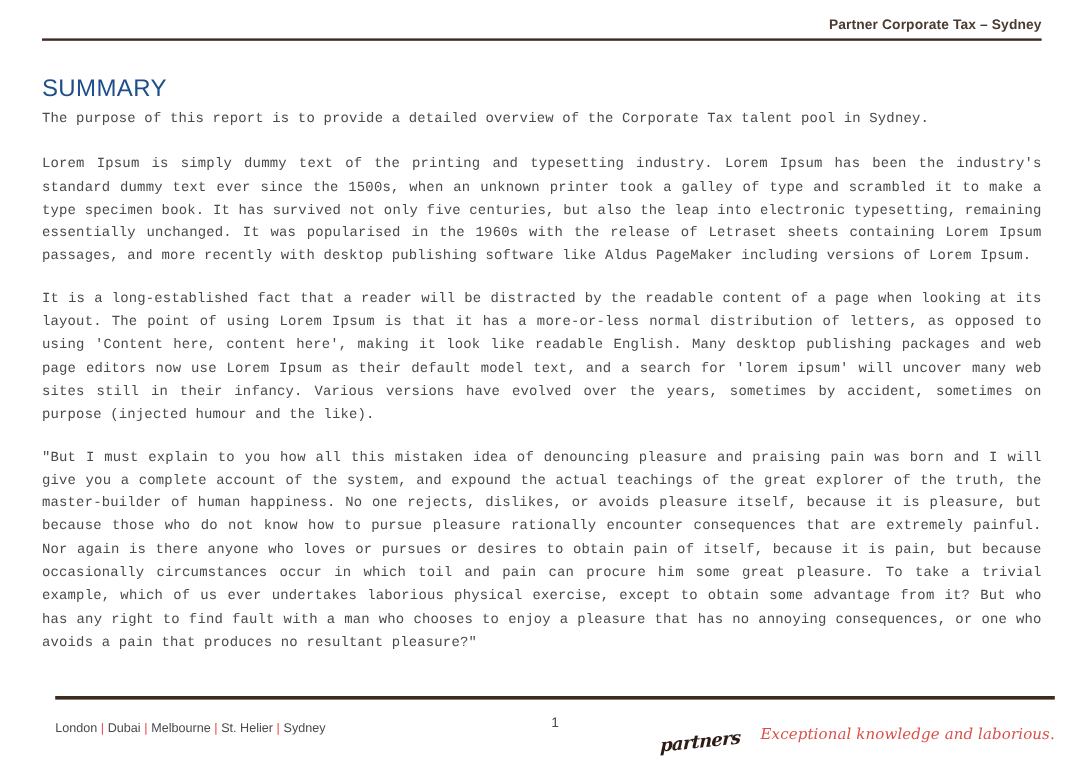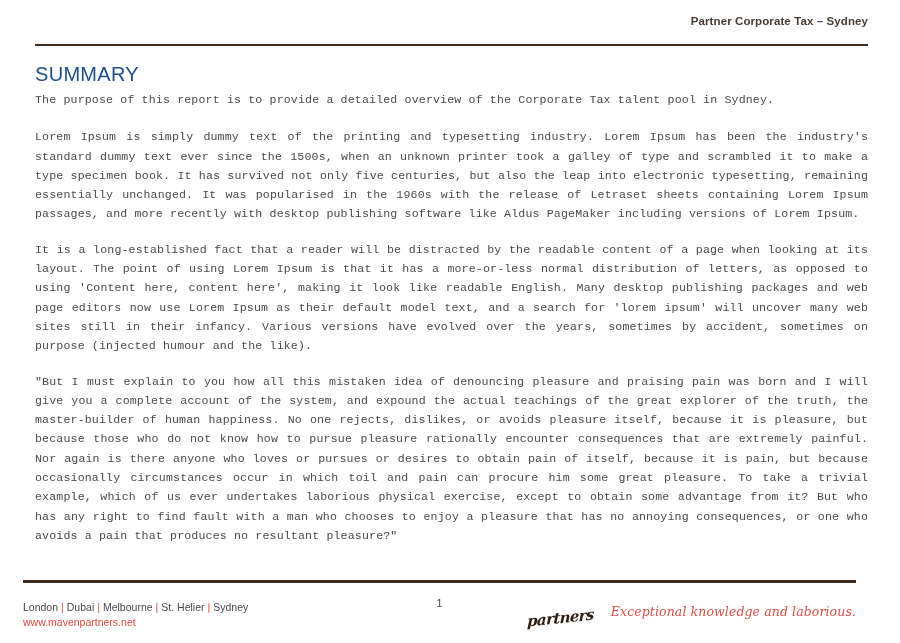--- a/index.html
+++ b/index.html
@@ -28,21 +28,21 @@
     left: 35px;
     top: 14px;
     width: 833px;
   }
   .header-text {
     text-align: right;
     font-size: 11.5px;
     font-weight: bold;
     color: #4a3b32;
     letter-spacing: 0.1px;
-    padding-bottom: 16px;
+    padding-bottom: 4px;
     line-height: 14px;
   }
   .header-rule {
     height: 1.5px;
     background: #3d2b20;
     width: 100%;
   }
 
   
   .title {
@@ -71,21 +71,21 @@
     letter-spacing: 0.15px;
     font-family: Liberation Mono, monospace;
   }
   .para.lead {
     margin-bottom: 18px;
   }
 
   
   .footer {
     position: absolute;
-    left: 23px;
+    left: 46px;
     top: 580px;
     width: 833px;
   }
   .footer-rule {
     height: 3px;
     background: #3d2b20;
     width: 100%;
   }
   .footer-row {
     position: relative;
@@ -191,21 +191,20 @@
   </div>
 
   <div class="footer">
     <div class="footer-rule"></div>
     <div class="footer-row">
 
       <div class="footer-left">
         <div class="footer-offices">
           <span>London</span><span class="sep">|</span><span>Dubai</span><span class="sep">|</span><span>Melbourne</span><span class="sep">|</span><span>St. Helier</span><span class="sep">|</span><span>Sydney</span>
         </div>
-        <a class="footer-url" href="#">www.mavenpartners.net</a>
       </div>
 
       <div class="page-number">1</div>
 
       <div class="logo">
         <div class="logo-mark">
           <div class="logo-partners">partners</div>
         </div>
         <div class="logo-tagline">Exceptional knowledge and laborious.</div>
       </div>

